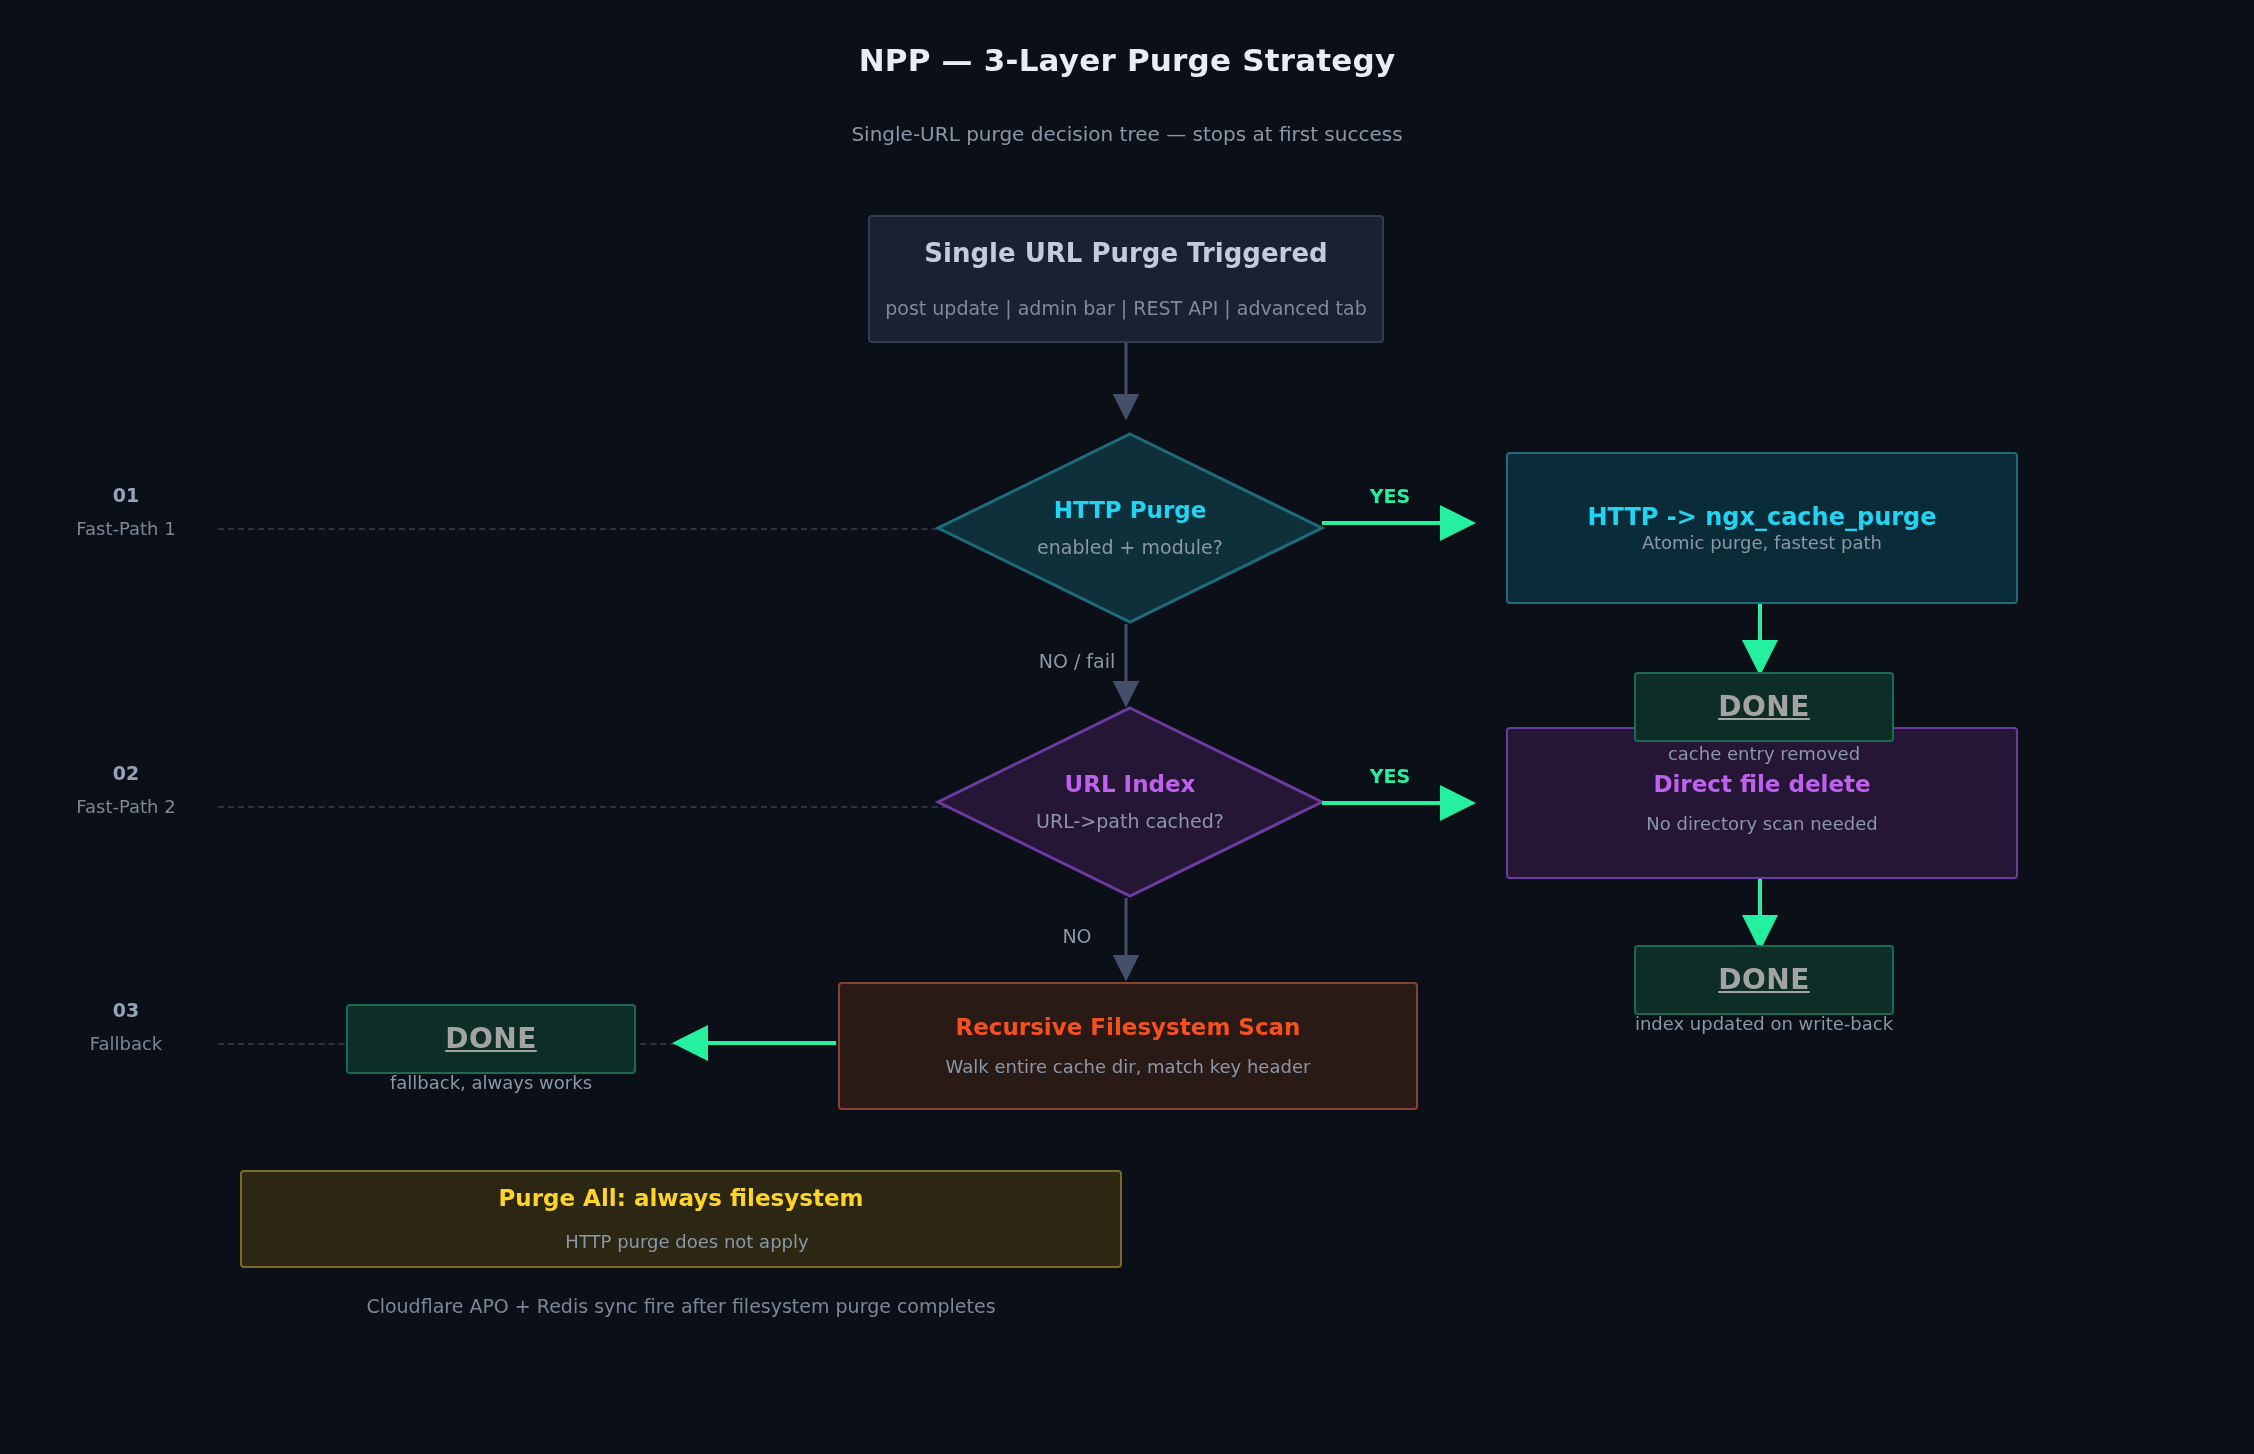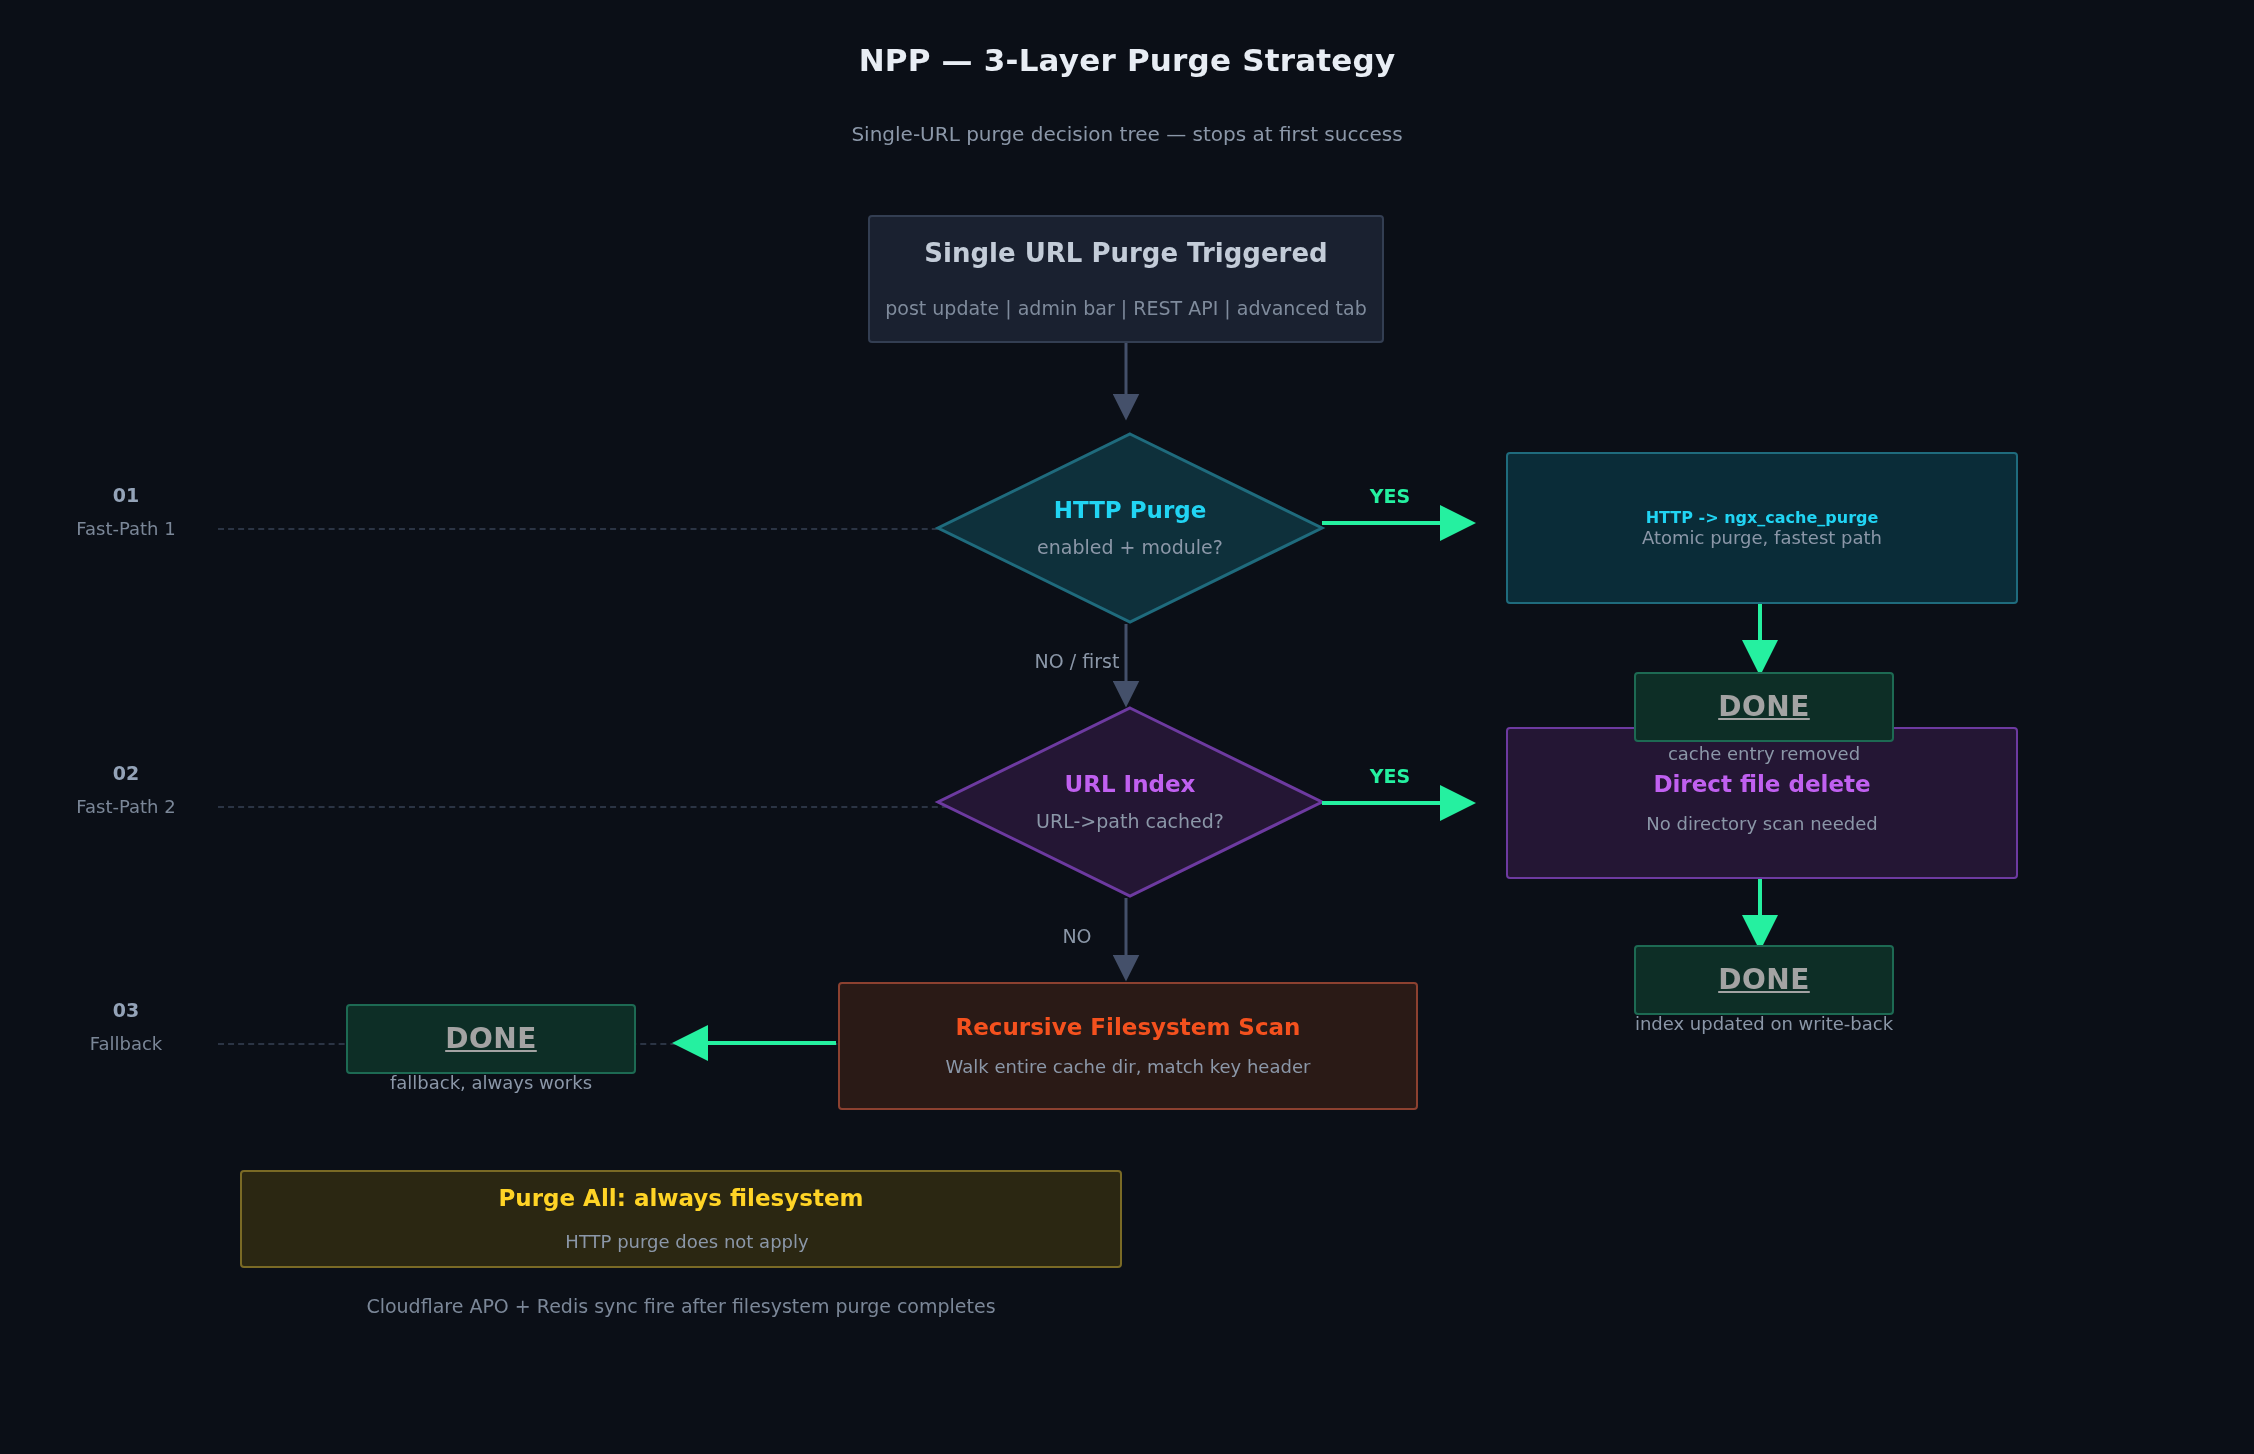--- a/index.html
+++ b/index.html
@@ -84,21 +84,21 @@
     border: 2px solid #333e52;
   }
   .node-start .n-title { font-size: 26px; color: #c3ccd8; }
   .node-start .n-sub  { font-size: 19px; margin-top: 28px; color: #7f8b9c; }
 
   
   .node-cyan {
     background: #0a2c38;
     border: 2px solid #1f6b7d;
   }
-  .node-cyan .n-title { font-size: 16px; color: #21d4f3; }
+  .node-cyan .n-title { font-size: 24px; color: #21d4f3; }
   .node-cyan .n-sub   { font-size: 18px; }
 
   
   .node-purple {
     background: #241634;
     border: 2px solid #6d3aa0;
   }
   .node-purple .n-title { font-size: 23px; color: #c060f0; }
   .node-purple .n-sub   { font-size: 18px; margin-top: 14px; }
 
@@ -229,21 +229,21 @@
       <div class="d-title">HTTP Purge</div>
       <div class="d-sub">enabled + module?</div>
     </div>
   </div>
 
   <div class="edge-label" style="left:1320px; top:485px; width:140px;">YES</div>
   <svg class="conn" style="left:1322px; top:513px; width:150px; height:20px;">
     <line x1="0" y1="10" x2="136" y2="10" stroke="#25f0a0" stroke-width="4" marker-end="url(#arrow-green)"></line>
   </svg>
 
-  <div class="edge-label-muted" style="left:1022px; top:650px; width:110px;">NO / first</div>
+  <div class="edge-label-muted" style="left:1022px; top:650px; width:110px;">NO / fail</div>
   <svg class="conn" style="left:1118px; top:624px; width:24px; height:86px;">
     <line x1="8" y1="0" x2="8" y2="70" stroke="#44506a" stroke-width="3" marker-end="url(#arrow-slate)"></line>
   </svg>
 
   <div class="node node-cyan" style="left:1506px; top:452px; width:512px; height:152px;">
     <div class="n-title">HTTP -&gt; ngx_cache_purge</div>
     <div class="n-sub">Atomic purge, fastest path</div>
   </div>
 
   <svg class="conn" style="left:1752px; top:604px; width:24px; height:70px;">

